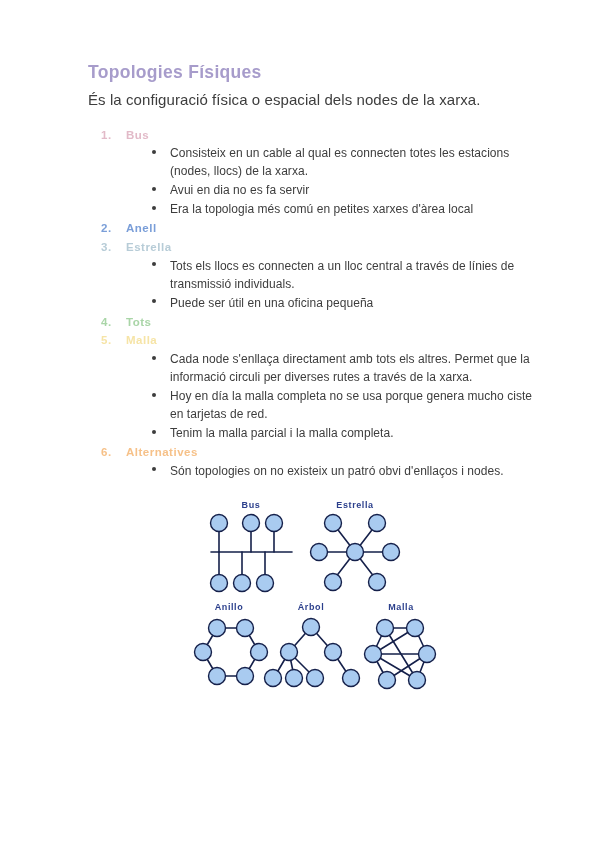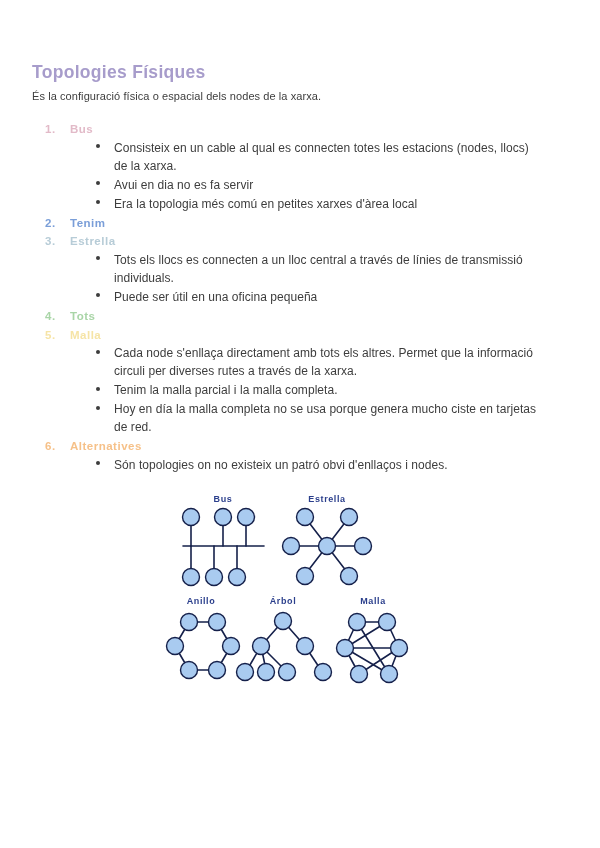--- a/index.html
+++ b/index.html
@@ -16,35 +16,35 @@
     overflow: hidden;
   }
 
   .page {
     position: absolute;
     left: 0; top: 0;
     width: 600px;
     height: 816px;
     background: #ffffff;
     box-sizing: border-box;
-    padding: 62px 60px 40px 32px;
+    padding: 62px 60px 40px 88px;
   }
 
   
   .doc-title {
     font-size: 17.5px;
     font-weight: bold;
     letter-spacing: 0.3px;
     color: #a79ccb;
     margin: 0 0 6px 0;
     line-height: 1.2;
   }
 
   .doc-intro {
-    font-size: 11px;
+    font-size: 15px;
     color: #3d3d3d;
     margin: 0 0 16px 0;
     line-height: 1.45;
     letter-spacing: 0.08px;
   }
 
   
   ol.sections {
     list-style: none;
     margin: 0;
@@ -151,21 +151,21 @@
       <ul class="bullets">
         <li>Consisteix en un cable al qual es connecten totes les estacions (nodes, llocs) de la xarxa.</li>
         <li>Avui en dia no es fa servir</li>
         <li>Era la topologia més comú en petites xarxes d'àrea local</li>
       </ul>
     </li>
 
     <li class="section">
       <div class="sec-heading" style="color:#7a9ed8">
         <span class="sec-num">2.</span>
-        <span>Tenim</span>
+        <span>Anell</span>
       </div>
     </li>
 
     <li class="section">
       <div class="sec-heading" style="color:#b7ccd7">
         <span class="sec-num">3.</span>
         <span>Estrella</span>
       </div>
       <ul class="bullets">
         <li>Tots els llocs es connecten a un lloc central a través de línies de transmissió individuals.</li>
@@ -180,22 +180,22 @@
       </div>
     </li>
 
     <li class="section">
       <div class="sec-heading" style="color:#f6e4a6">
         <span class="sec-num">5.</span>
         <span>Malla</span>
       </div>
       <ul class="bullets">
         <li>Cada node s'enllaça directament amb tots els altres. Permet que la informació circuli per diverses rutes a través de la xarxa.</li>
+        <li>Hoy en día la malla completa no se usa porque genera mucho ciste en tarjetas de red.</li>
         <li>Tenim la malla parcial i la malla completa.</li>
-        <li>Hoy en día la malla completa no se usa porque genera mucho ciste en tarjetas de red.</li>
       </ul>
     </li>
 
     <li class="section gap-before">
       <div class="sec-heading" style="color:#f6c189">
         <span class="sec-num">6.</span>
         <span>Alternatives</span>
       </div>
       <ul class="bullets">
         <li>Són topologies on no existeix un patró obvi d'enllaços i nodes.</li>

